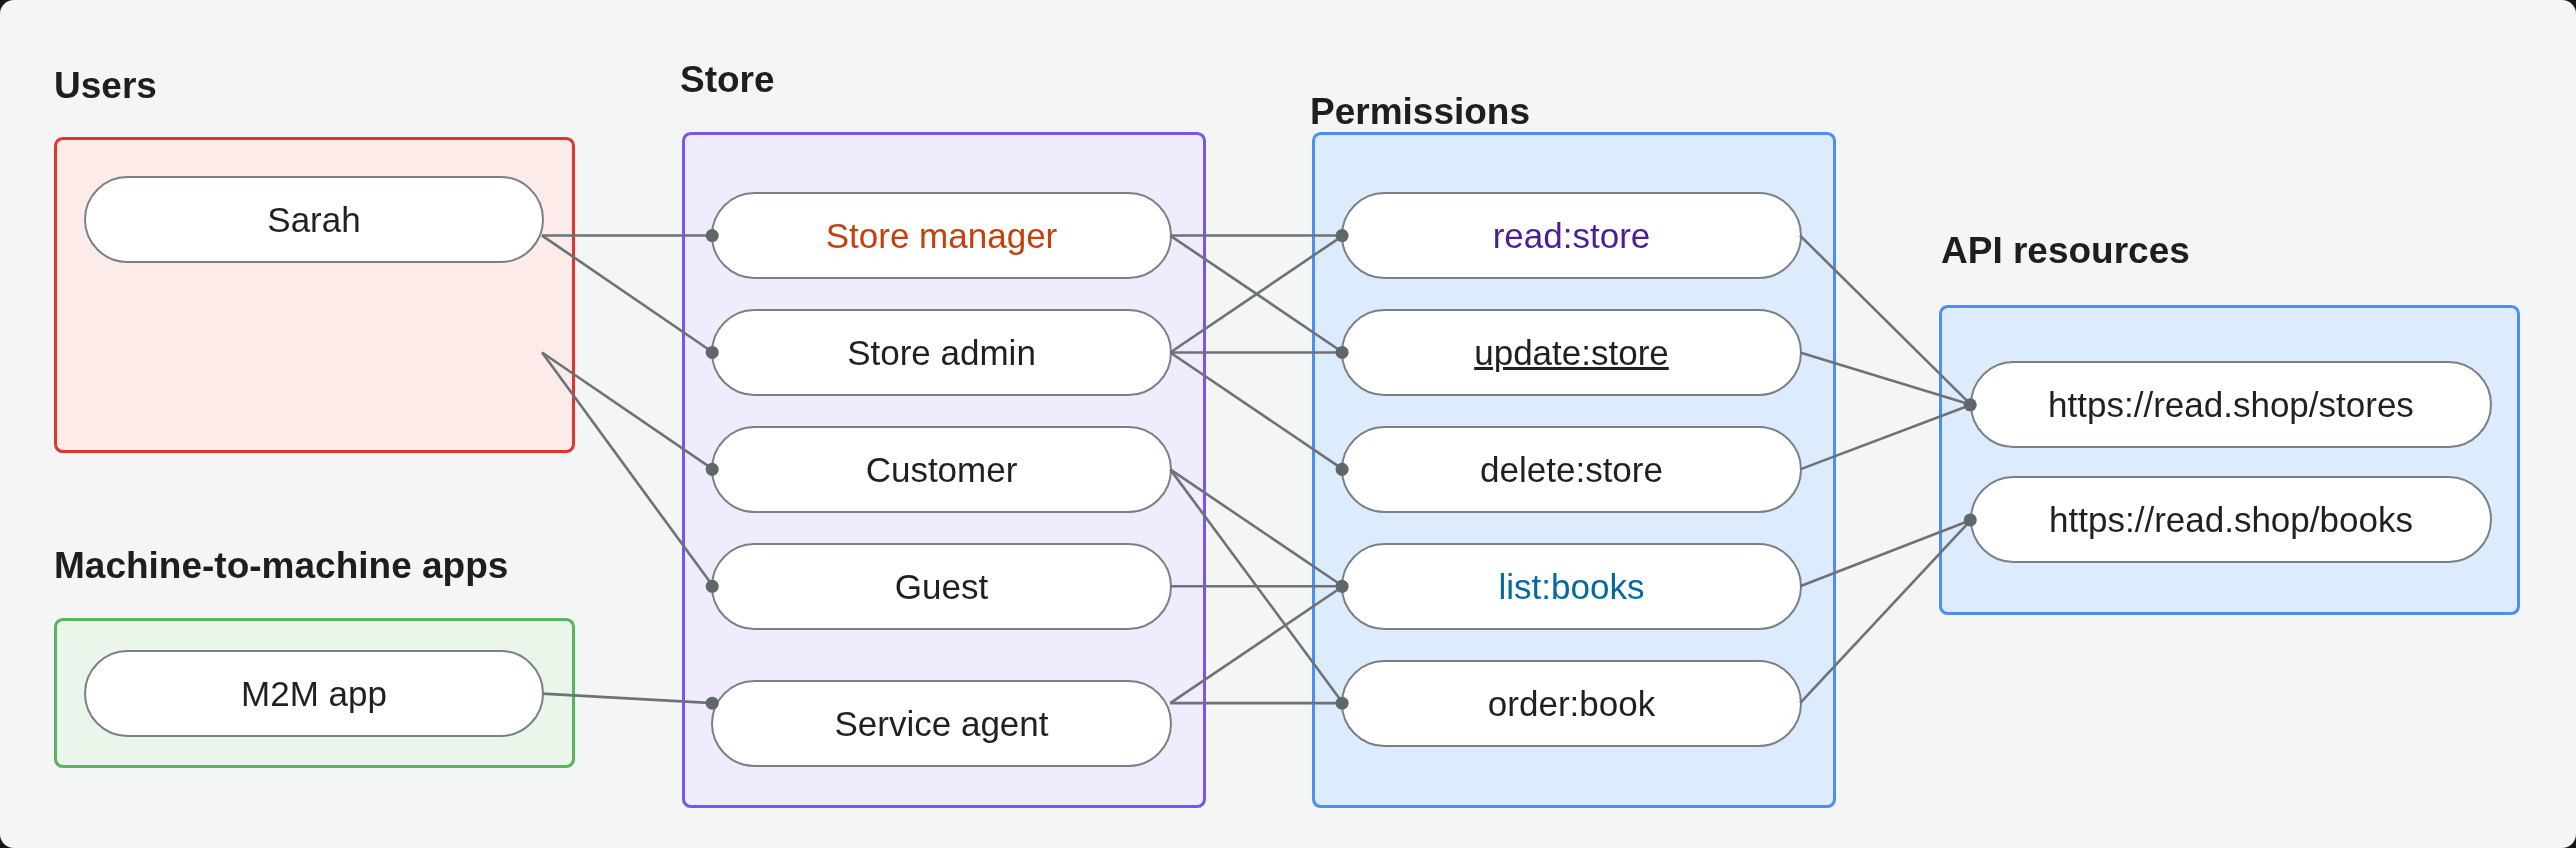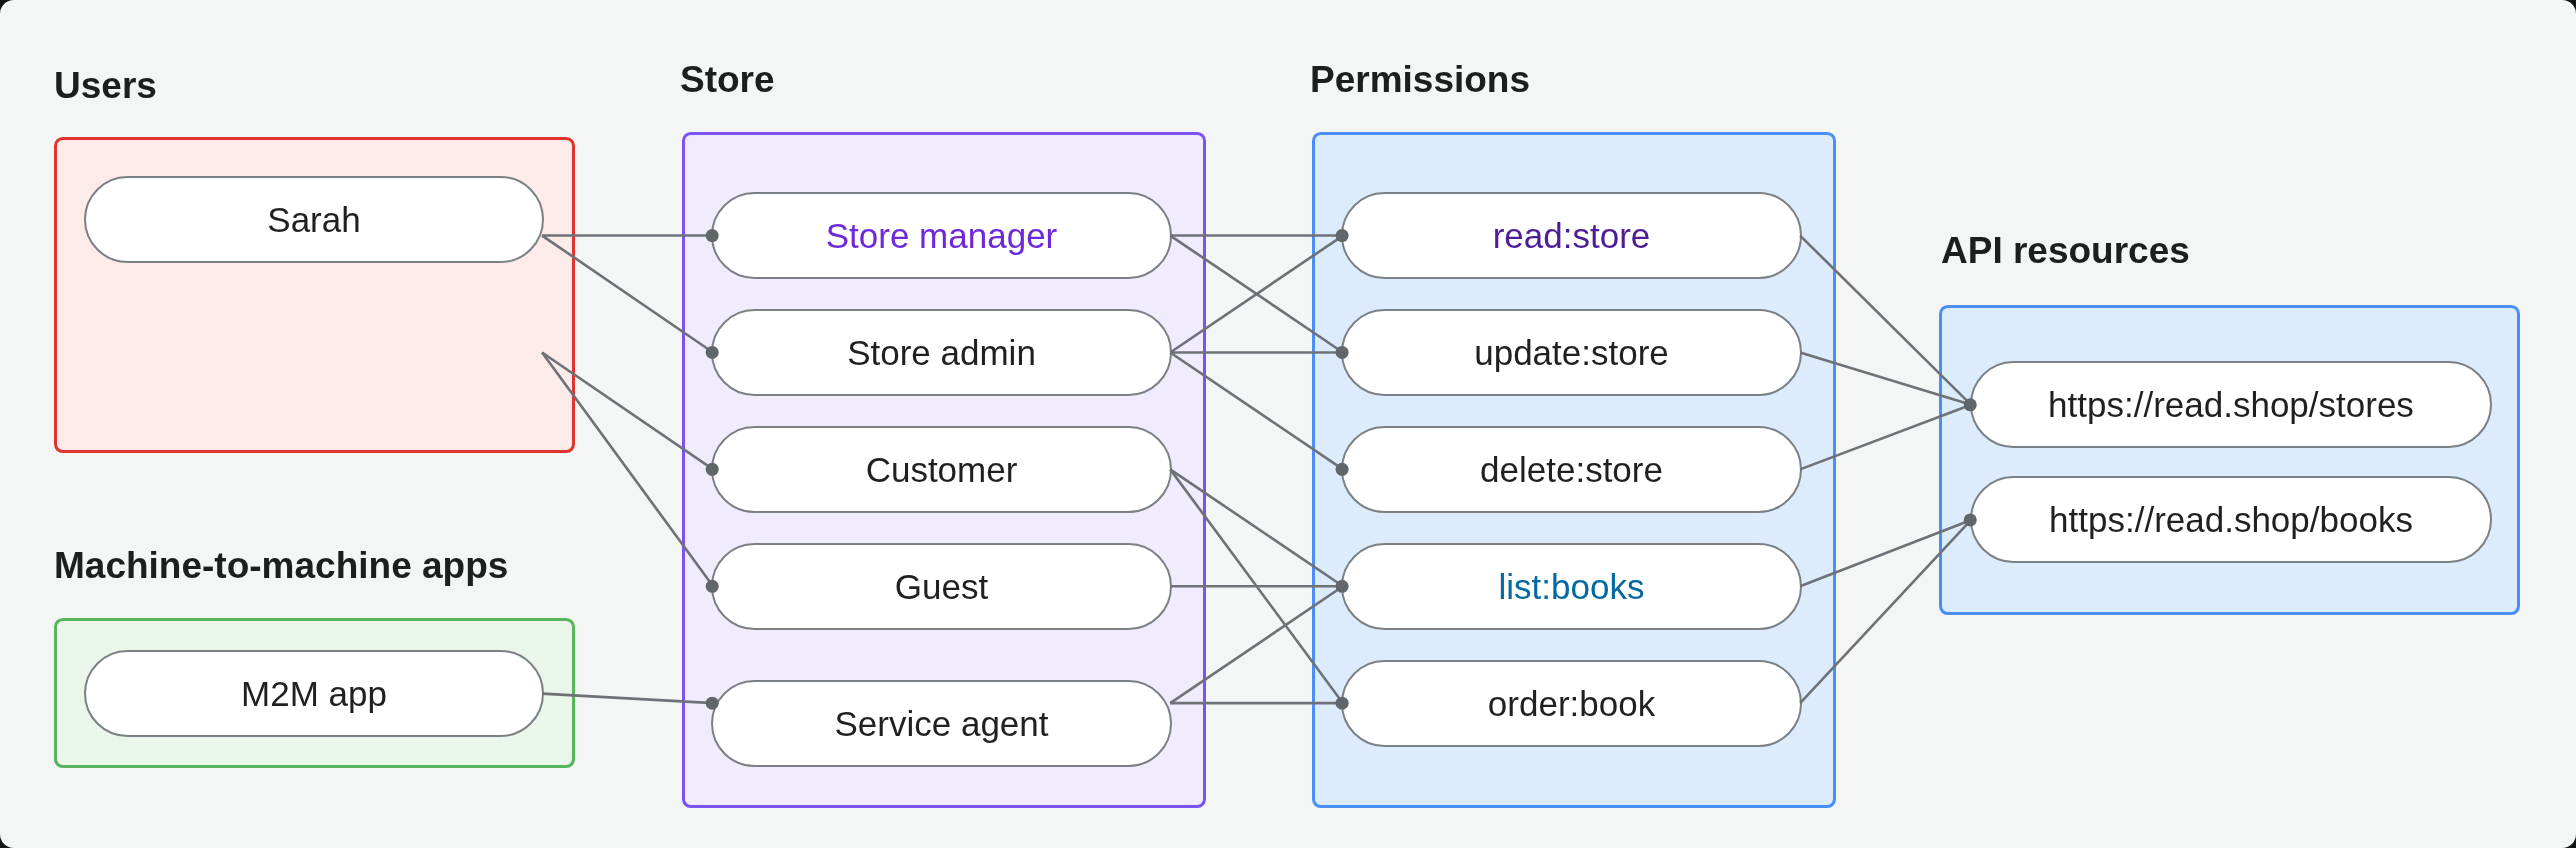--- a/index.html
+++ b/index.html
@@ -76,38 +76,38 @@
   .n-books-api{left:1970px;top:476px;width:522px;}
 </style>
 </head>
 <body style="background: rgb(20, 23, 20);">
 
 <div class="card" style="background: rgb(244, 246, 245);">
 
   <div class="group-label lbl-users" style="color: rgb(29, 31, 30);">Users</div>
   <div class="group-label lbl-m2m" style="color: rgb(29, 31, 30);">Machine-to-machine apps</div>
   <div class="group-label lbl-roles" style="color: rgb(29, 31, 30);">Store</div>
-  <div class="group-label lbl-permissions" style="color: rgb(29, 31, 30);">Permissions</div>
+  <div class="group-label lbl-permissions" style="color: rgb(29, 31, 30); margin-top: 32px;">Permissions</div>
   <div class="group-label lbl-api" style="color: rgb(29, 31, 30);">API resources</div>
 
   <div class="group-box box-users" style="border-color: rgb(224, 52, 47); background: rgb(252, 235, 233);"></div>
   <div class="group-box box-m2m" style="border-color: rgb(88, 181, 94); background: rgb(233, 246, 233);"></div>
   <div class="group-box box-roles" style="border-color: rgb(123, 83, 244); background: rgb(241, 236, 253);"></div>
   <div class="group-box box-permissions" style="border-color: rgb(75, 142, 247); background: rgb(220, 236, 253);"></div>
   <div class="group-box box-api" style="border-color: rgb(75, 142, 247); background: rgb(220, 236, 253);"></div>
 
   <div class="node n-sarah" style="background: rgb(255, 255, 255); border-color: rgb(123, 128, 132); color: rgb(30, 32, 34);">Sarah</div>
   <div class="node n-m2m-app" style="background: rgb(255, 255, 255); border-color: rgb(123, 128, 132); color: rgb(30, 32, 34);">M2M app</div>
-  <div class="node n-store-manager" style="background: rgb(255, 255, 255); border-color: rgb(123, 128, 132); color: #6d28d9;">Store manager</div>
+  <div class="node n-store-manager" style="background: rgb(255, 255, 255); border-color: rgb(123, 128, 132); color: #c2410c;">Store manager</div>
   <div class="node n-store-admin" style="background: rgb(255, 255, 255); border-color: rgb(123, 128, 132); color: rgb(30, 32, 34);">Store admin</div>
   <div class="node n-customer" style="background: rgb(255, 255, 255); border-color: rgb(123, 128, 132); color: rgb(30, 32, 34);">Customer</div>
   <div class="node n-guest" style="background: rgb(255, 255, 255); border-color: rgb(123, 128, 132); color: rgb(30, 32, 34);">Guest</div>
   <div class="node n-service-agent" style="background: rgb(255, 255, 255); border-color: rgb(123, 128, 132); color: rgb(30, 32, 34);">Service agent</div>
   <div class="node n-read-store" style="background: rgb(255, 255, 255); border-color: rgb(123, 128, 132); color: #4c1d95;">read:store</div>
-  <div class="node n-update-store" style="background: rgb(255, 255, 255); border-color: rgb(123, 128, 132); color: rgb(30, 32, 34);">update:store</div>
+  <div class="node n-update-store" style="background: rgb(255, 255, 255); border-color: rgb(123, 128, 132); color: rgb(30, 32, 34); text-decoration: underline;">update:store</div>
   <div class="node n-delete-store" style="background: rgb(255, 255, 255); border-color: rgb(123, 128, 132); color: rgb(30, 32, 34);">delete:store</div>
   <div class="node n-list-books" style="background: rgb(255, 255, 255); border-color: rgb(123, 128, 132); color: #0369a1;">list:books</div>
   <div class="node n-order-book" style="background: rgb(255, 255, 255); border-color: rgb(123, 128, 132); color: rgb(30, 32, 34);">order:book</div>
   <div class="node n-stores-api" style="background: rgb(255, 255, 255); border-color: rgb(123, 128, 132); color: rgb(30, 32, 34);">https://read.shop/stores</div>
   <div class="node n-books-api" style="background: rgb(255, 255, 255); border-color: rgb(123, 128, 132); color: rgb(30, 32, 34);">https://read.shop/books</div>
 
   <svg id="edges" width="2576" height="848" viewBox="0 0 2952 972">
       <line x1="621" y1="270" x2="817" y2="270" stroke="#6e7277" stroke-width="3"></line>
       <line x1="621" y1="270" x2="817" y2="404" stroke="#6e7277" stroke-width="3"></line>
       <line x1="621" y1="404" x2="817" y2="538" stroke="#6e7277" stroke-width="3"></line>

